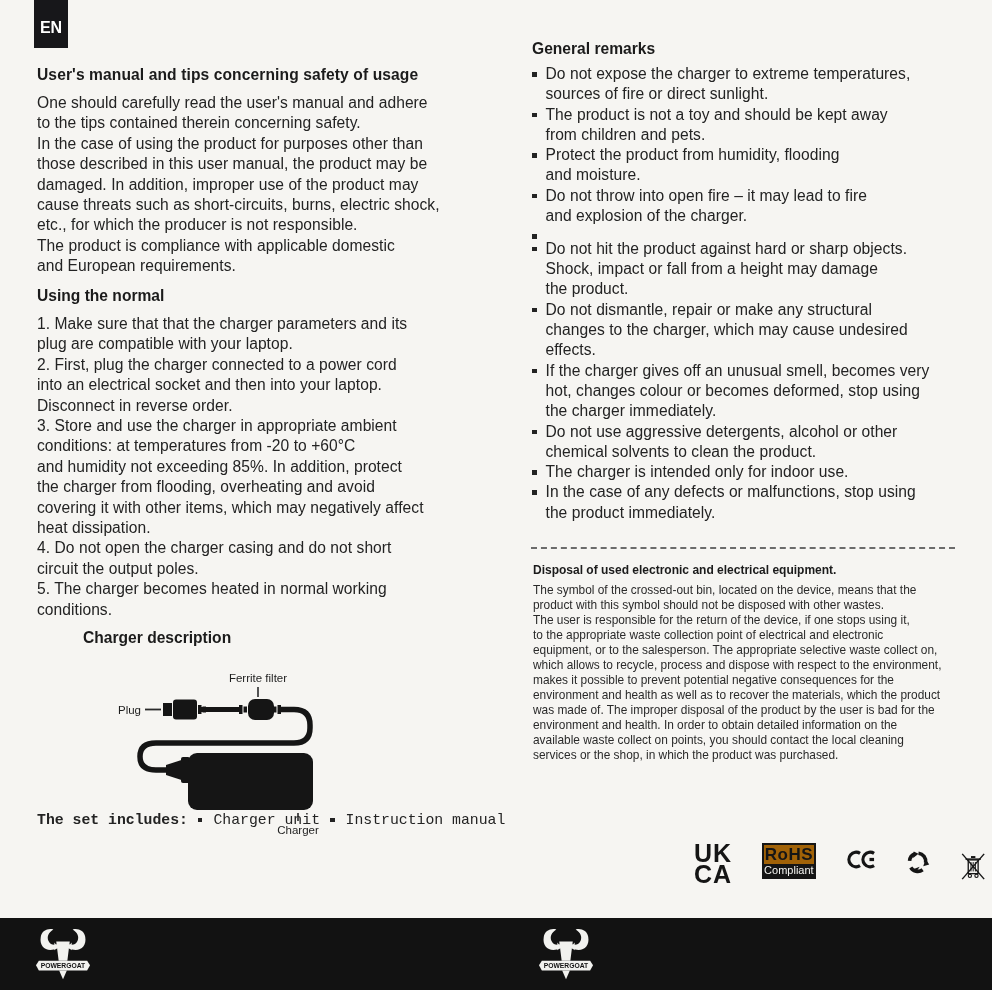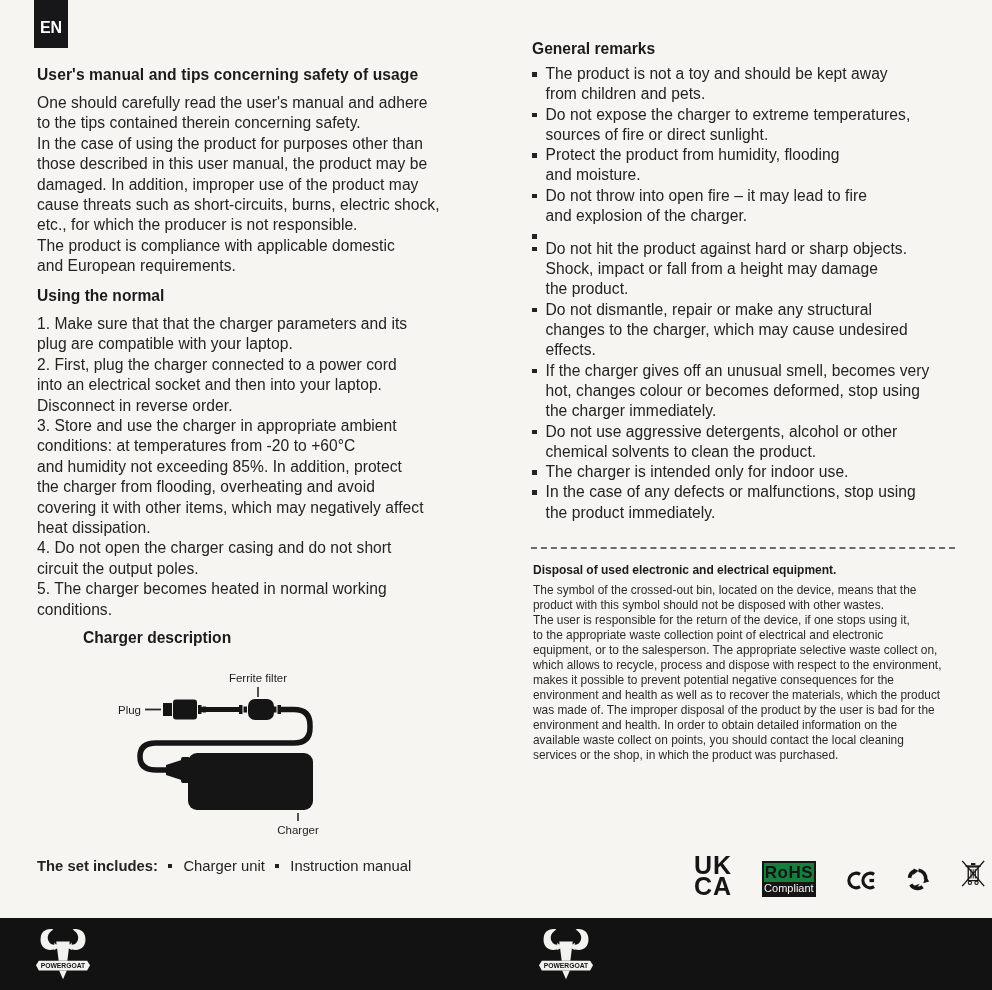--- a/index.html
+++ b/index.html
@@ -25,23 +25,23 @@
   .bullet .txt{font-size:15.6px;line-height:20.3px;white-space:pre-line;letter-spacing:.05px;}
   .divider{left:531px;top:547px;width:424px;border-top:2px dashed #6b6b6b;height:0;}
   .disposal-h{font-size:12px;font-weight:bold;color:#1b1b1b;}
   .disposal-b{font-size:11.9px;line-height:15px;white-space:pre-line;color:#2a2a2a;}
   
   .setline{display:flex;align-items:center;gap:10px;font-size:14.8px;}
   .setline .lbl{font-weight:bold;}
   .setline .item{display:flex;align-items:center;gap:11px;}
   .setline .sq{width:4.5px;height:4.5px;background:#232323;}
   
-  .marks{left:694px;top:843px;width:292px;height:54px;display:flex;align-items:flex-end;gap:30px;}
+  .marks{left:694px;top:843px;width:292px;height:54px;display:flex;align-items:flex-start;gap:30px;}
   .ukca{font-size:25px;line-height:21px;font-weight:bold;color:#151515;letter-spacing:1px;}
-  .rohs{border:2.5px solid #151515;background:#15803d;width:64px;text-align:center;}
+  .rohs{border:2.5px solid #151515;background:#a16207;width:64px;text-align:center;}
   .rohs .top{font-size:17px;font-weight:bold;color:#151515;line-height:19px;letter-spacing:.5px;}
   .rohs .bot{background:#151515;color:#f5f5f2;font-size:11px;font-weight:normal;line-height:13px;}
   .vh{position:absolute;width:1px;height:1px;overflow:hidden;clip-path:inset(50%);}
   .footer{left:0;top:918px;width:992px;height:72px;background:#121212;}
   svg text{font-family:"Liberation Sans","DejaVu Sans",sans-serif;}
 </style>
 </head>
 <body>
 
 <div class="abs en-badge">EN</div>
@@ -104,46 +104,46 @@
 
   <line x1="163" y1="21" x2="163" y2="31" stroke="#2a2a2a" stroke-width="1.6"></line>
   <line x1="50" y1="43.5" x2="66" y2="43.5" stroke="#2a2a2a" stroke-width="1.8"></line>
   <line x1="203" y1="147" x2="203" y2="155" stroke="#2a2a2a" stroke-width="1.6"></line>
 
   <text x="163" y="16" font-size="11.5" fill="#1e1e1e" text-anchor="middle">Ferrite filter</text>
   <text x="46" y="47.5" font-size="11.5" fill="#1e1e1e" text-anchor="end">Plug</text>
   <text x="203" y="168" font-size="11.5" fill="#1e1e1e" text-anchor="middle">Charger</text>
 </svg>
 
-<div class="abs setline" style="left:37px;top:858px;">
+<div class="abs setline" style="left:37px;top:812px;font-family:Liberation Mono, monospace;">
   <span class="lbl">The set includes:</span>
   <span class="item">
     <span class="sq"></span>
     <span>Charger unit</span>
   </span>
   <span class="item">
     <span class="sq"></span>
     <span>Instruction manual</span>
   </span>
 </div>
 
 <div class="abs h2" style="left:532px;top:40px;width:455px;">General remarks</div>
 
 <div class="abs bullets">
 
     <div class="bullet">
       <span class="sq"></span>
+      <span class="txt">Do not expose the charger to extreme temperatures,
+sources of fire or direct sunlight.</span>
+    </div>
+
+    <div class="bullet">
+      <span class="sq"></span>
       <span class="txt">The product is not a toy and should be kept away
 from children and pets.</span>
-    </div>
-
-    <div class="bullet">
-      <span class="sq"></span>
-      <span class="txt">Do not expose the charger to extreme temperatures,
-sources of fire or direct sunlight.</span>
     </div>
 
     <div class="bullet">
       <span class="sq"></span>
       <span class="txt">Protect the product from humidity, flooding
 and moisture.</span>
     </div>
 
     <div class="bullet">
       <span class="sq"></span>

